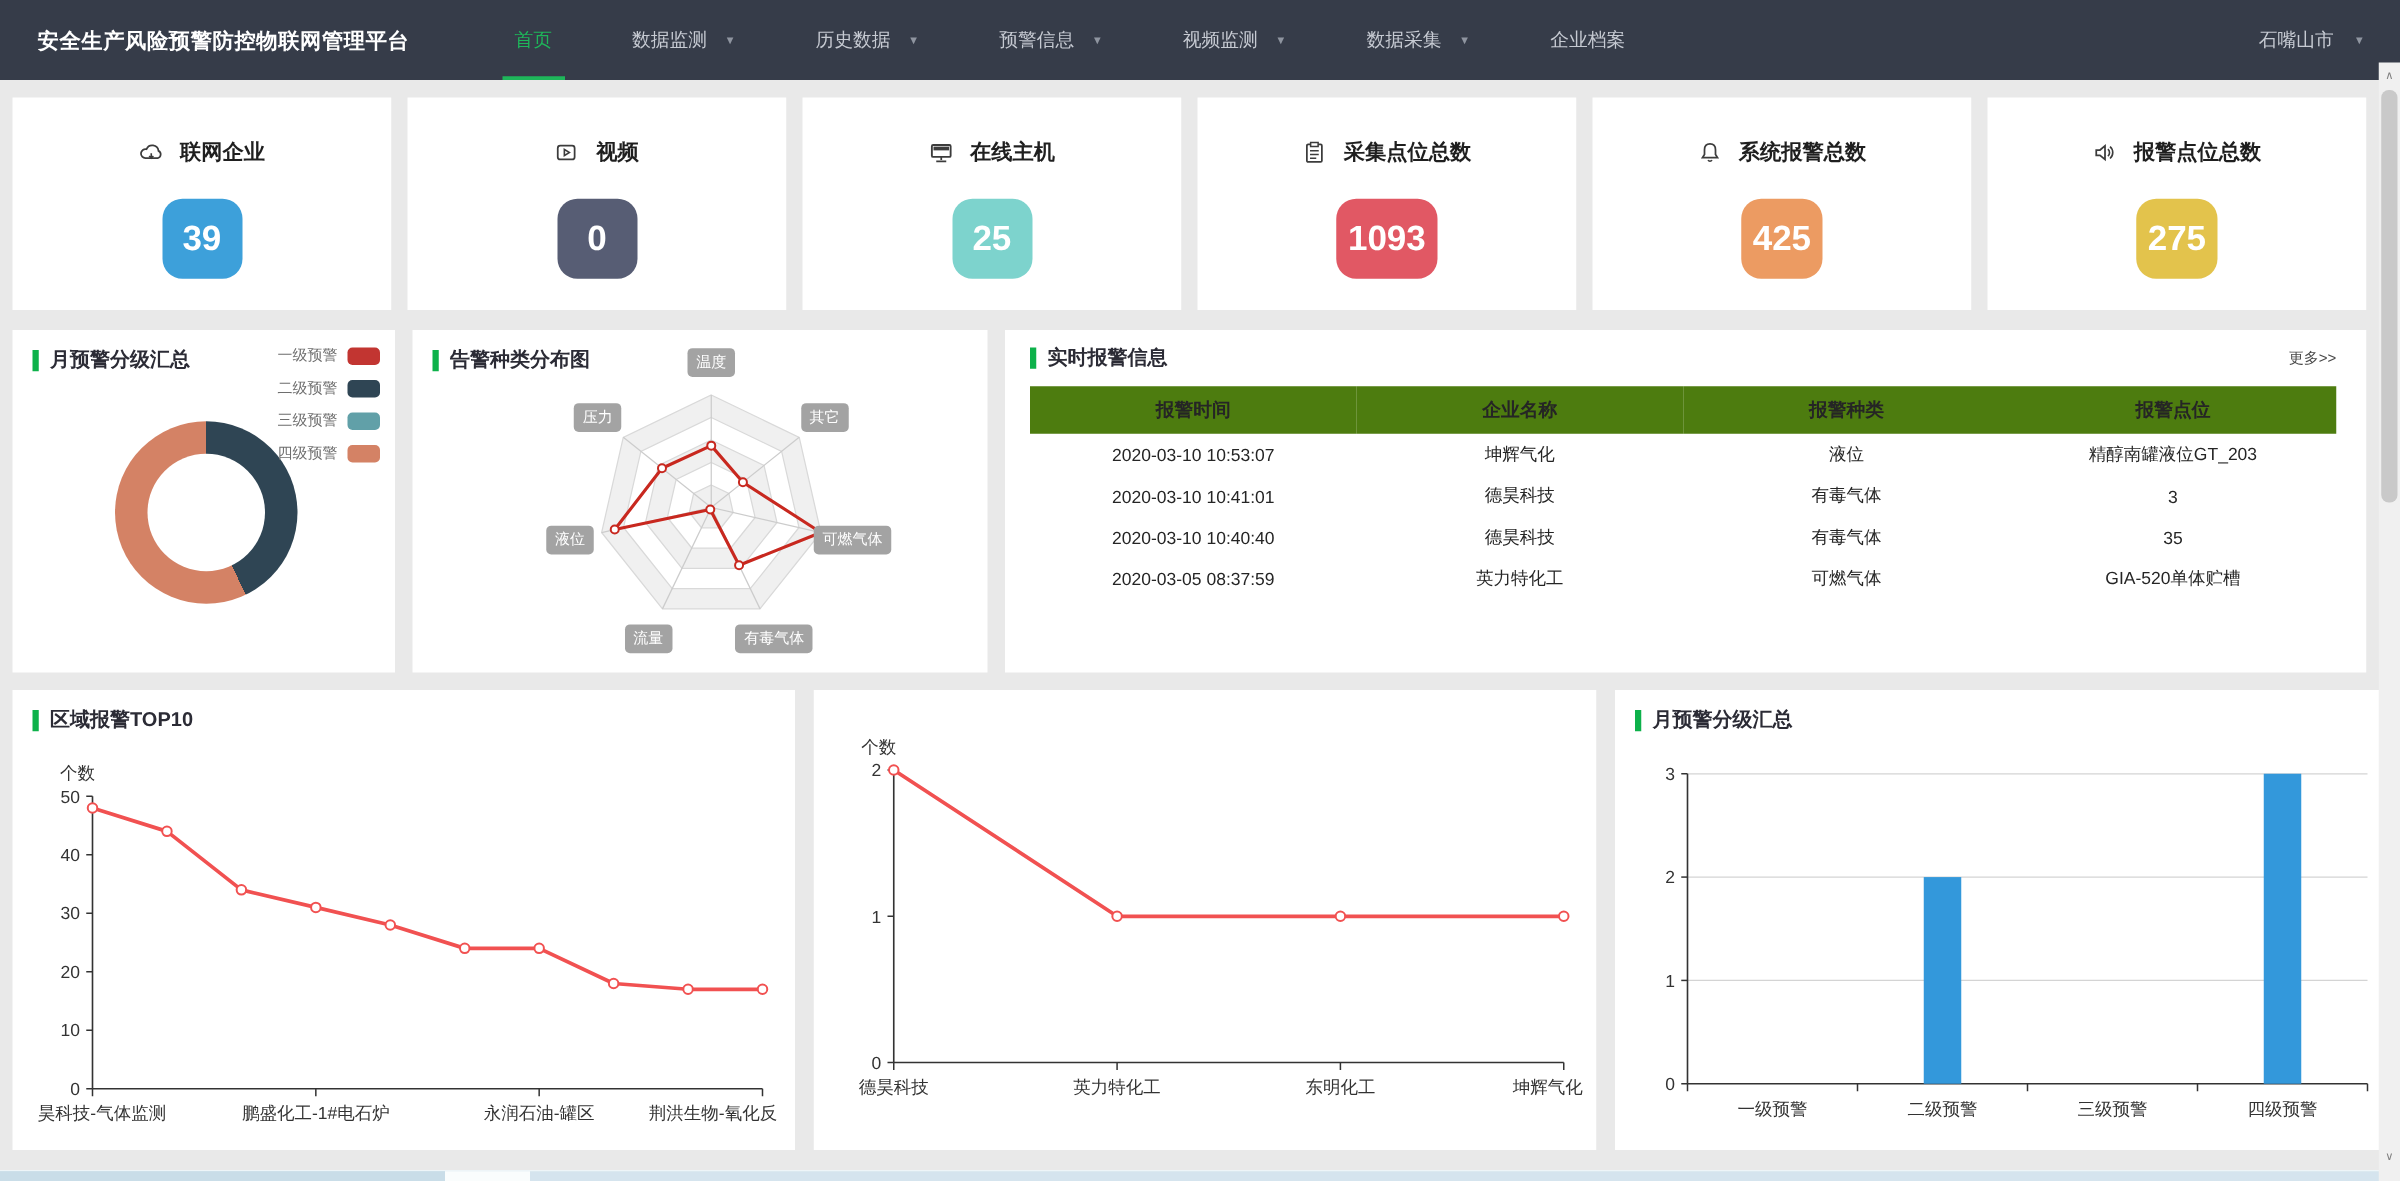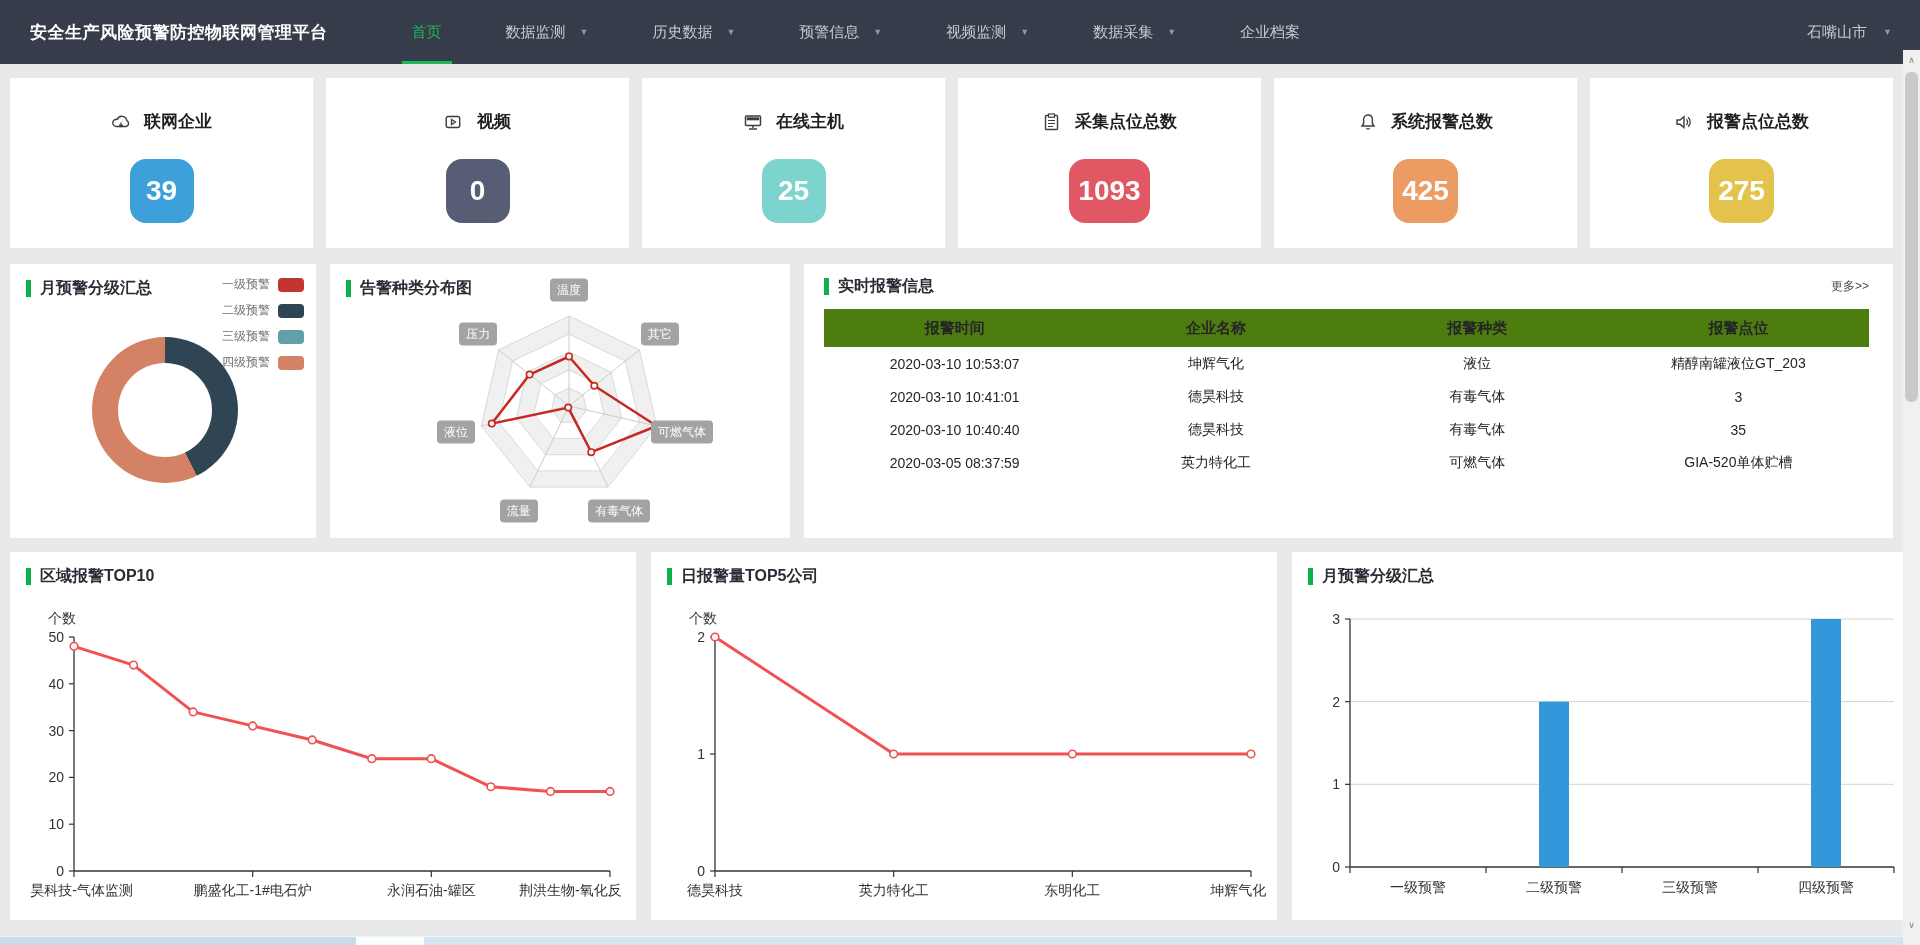--- a/index.html
+++ b/index.html
@@ -331,24 +331,20 @@
           <circle cx="286.22222222222223" cy="150.95999999999998" r="3.8" fill="#fff" stroke="#f15151" stroke-width="1.6"></circle>
           <circle cx="345.77777777777777" cy="169.68" r="3.8" fill="#fff" stroke="#f15151" stroke-width="1.6"></circle>
           <circle cx="405.3333333333333" cy="169.68" r="3.8" fill="#fff" stroke="#f15151" stroke-width="1.6"></circle>
           <circle cx="464.8888888888889" cy="197.76" r="3.8" fill="#fff" stroke="#f15151" stroke-width="1.6"></circle>
           <circle cx="524.4444444444445" cy="202.44" r="3.8" fill="#fff" stroke="#f15151" stroke-width="1.6"></circle>
           <circle cx="584" cy="202.44" r="3.8" fill="#fff" stroke="#f15151" stroke-width="1.6"></circle>
         </svg>
     </div>
 
     <div class="panel panel-chart">
-      <div class="panel-title">
-        <span class="marker"></span>
-        <span>日报警量TOP5公司</span>
-      </div>
       <svg id="daily-line-svg" width="600" height="322" viewBox="0 0 600 322">
           <line x1="48" y1="48" x2="48" y2="282" stroke="#333" stroke-width="1.3"></line>
           <line x1="48" y1="282" x2="584" y2="282" stroke="#333" stroke-width="1.3"></line>
           <line x1="43" y1="282" x2="48" y2="282" stroke="#333" stroke-width="1.2"></line>
           <text x="38" y="287" text-anchor="end" font-size="14" fill="#333">0</text>
           <line x1="43" y1="165" x2="48" y2="165" stroke="#333" stroke-width="1.2"></line>
           <text x="38" y="170" text-anchor="end" font-size="14" fill="#333">1</text>
           <line x1="43" y1="48" x2="48" y2="48" stroke="#333" stroke-width="1.2"></line>
           <text x="38" y="53" text-anchor="end" font-size="14" fill="#333">2</text>
           <text x="22" y="34" font-size="14" fill="#333">个数</text>

